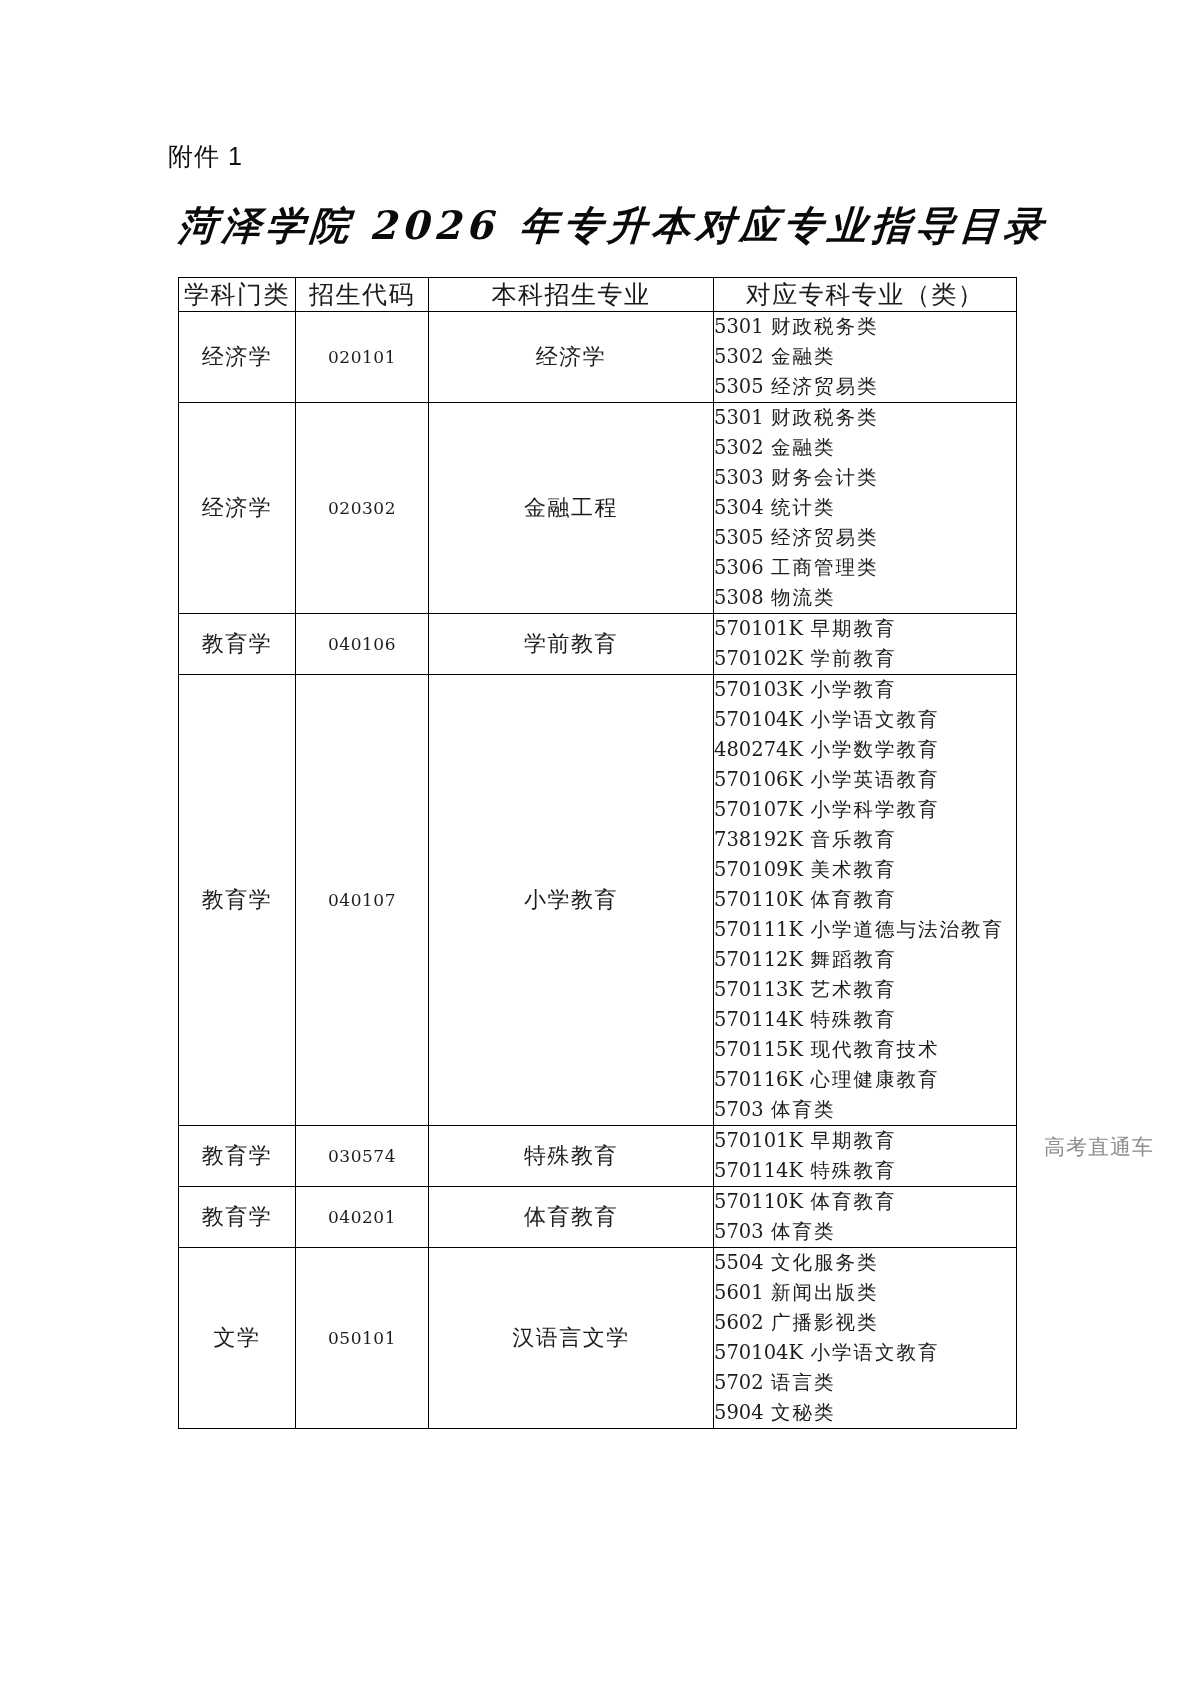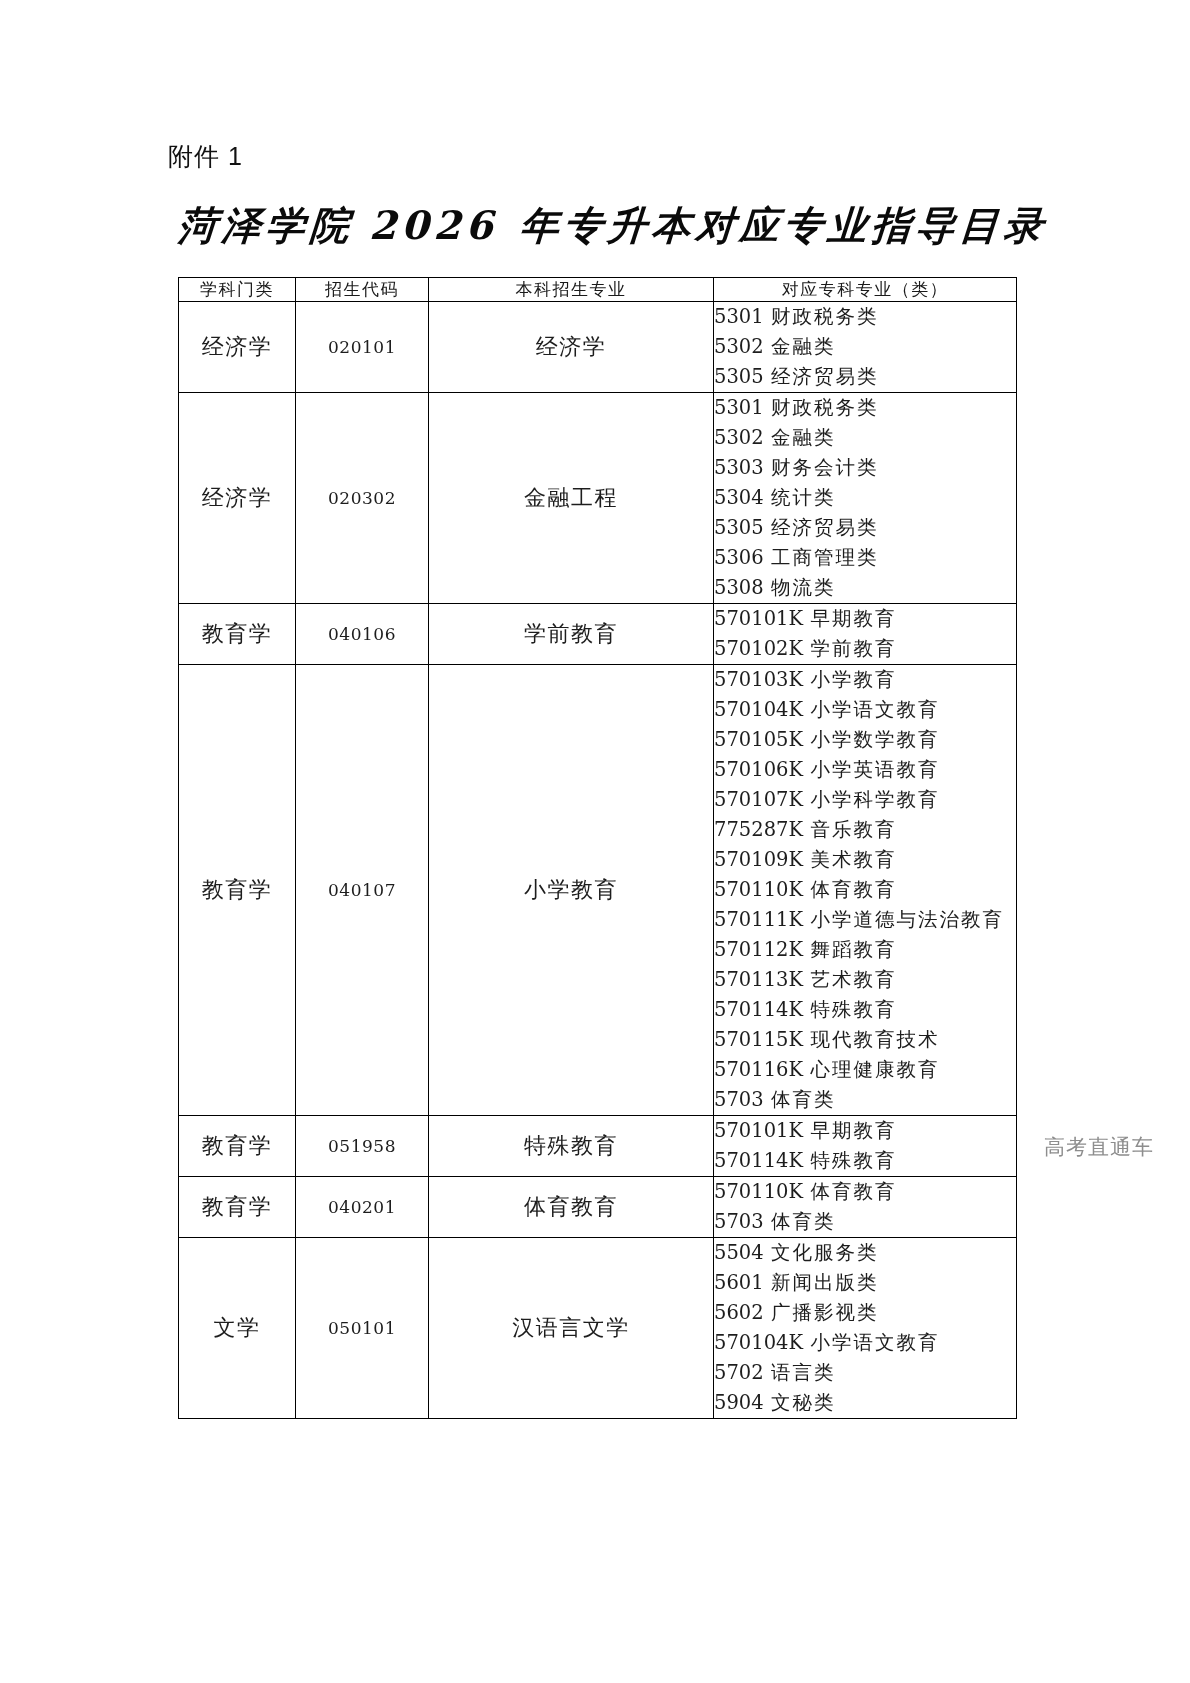--- a/index.html
+++ b/index.html
@@ -71,21 +71,21 @@
     vertical-align: middle;
     font-weight: normal;
   }
   col.c1 { width: 117px; }
   col.c2 { width: 133px; }
   col.c3 { width: 285px; }
   col.c4 { width: 303px; }
 
   .hdr-cell {
     text-align: center;
-    font-size: 17px;
+    font-size: 25px;
     letter-spacing: 1.5px;
     padding: 6px 0 7px 0;
     color: #1a1a1a;
   }
 
   .cell-center {
     text-align: center;
     font-size: 22px;
     letter-spacing: 1.5px;
     color: #1d1d1d;
@@ -189,38 +189,38 @@
               <div class="entry"><span class="code">570102K</span><span>&nbsp;</span><span class="name">学前教育</span></div>
             </td>
           </tr>
           <tr>
             <td class="cell-center">教育学</td>
             <td class="cell-code">040107</td>
             <td class="cell-center">小学教育</td>
             <td class="cell-list">
               <div class="entry"><span class="code">570103K</span><span>&nbsp;</span><span class="name">小学教育</span></div>
               <div class="entry"><span class="code">570104K</span><span>&nbsp;</span><span class="name">小学语文教育</span></div>
-              <div class="entry"><span class="code">570105K</span><span>&nbsp;</span><span class="name">小学数学教育</span></div>
+              <div class="entry"><span class="code">480274K</span><span>&nbsp;</span><span class="name">小学数学教育</span></div>
               <div class="entry"><span class="code">570106K</span><span>&nbsp;</span><span class="name">小学英语教育</span></div>
               <div class="entry"><span class="code">570107K</span><span>&nbsp;</span><span class="name">小学科学教育</span></div>
-              <div class="entry"><span class="code">775287K</span><span>&nbsp;</span><span class="name">音乐教育</span></div>
+              <div class="entry"><span class="code">738192K</span><span>&nbsp;</span><span class="name">音乐教育</span></div>
               <div class="entry"><span class="code">570109K</span><span>&nbsp;</span><span class="name">美术教育</span></div>
               <div class="entry"><span class="code">570110K</span><span>&nbsp;</span><span class="name">体育教育</span></div>
               <div class="entry"><span class="code">570111K</span><span>&nbsp;</span><span class="name">小学道德与法治教育</span></div>
               <div class="entry"><span class="code">570112K</span><span>&nbsp;</span><span class="name">舞蹈教育</span></div>
               <div class="entry"><span class="code">570113K</span><span>&nbsp;</span><span class="name">艺术教育</span></div>
               <div class="entry"><span class="code">570114K</span><span>&nbsp;</span><span class="name">特殊教育</span></div>
               <div class="entry"><span class="code">570115K</span><span>&nbsp;</span><span class="name">现代教育技术</span></div>
               <div class="entry"><span class="code">570116K</span><span>&nbsp;</span><span class="name">心理健康教育</span></div>
               <div class="entry"><span class="code">5703</span><span>&nbsp;</span><span class="name">体育类</span></div>
             </td>
           </tr>
           <tr>
             <td class="cell-center">教育学</td>
-            <td class="cell-code">051958</td>
+            <td class="cell-code">030574</td>
             <td class="cell-center">特殊教育</td>
             <td class="cell-list">
               <div class="entry"><span class="code">570101K</span><span>&nbsp;</span><span class="name">早期教育</span></div>
               <div class="entry"><span class="code">570114K</span><span>&nbsp;</span><span class="name">特殊教育</span></div>
             </td>
           </tr>
           <tr>
             <td class="cell-center">教育学</td>
             <td class="cell-code">040201</td>
             <td class="cell-center">体育教育</td>

